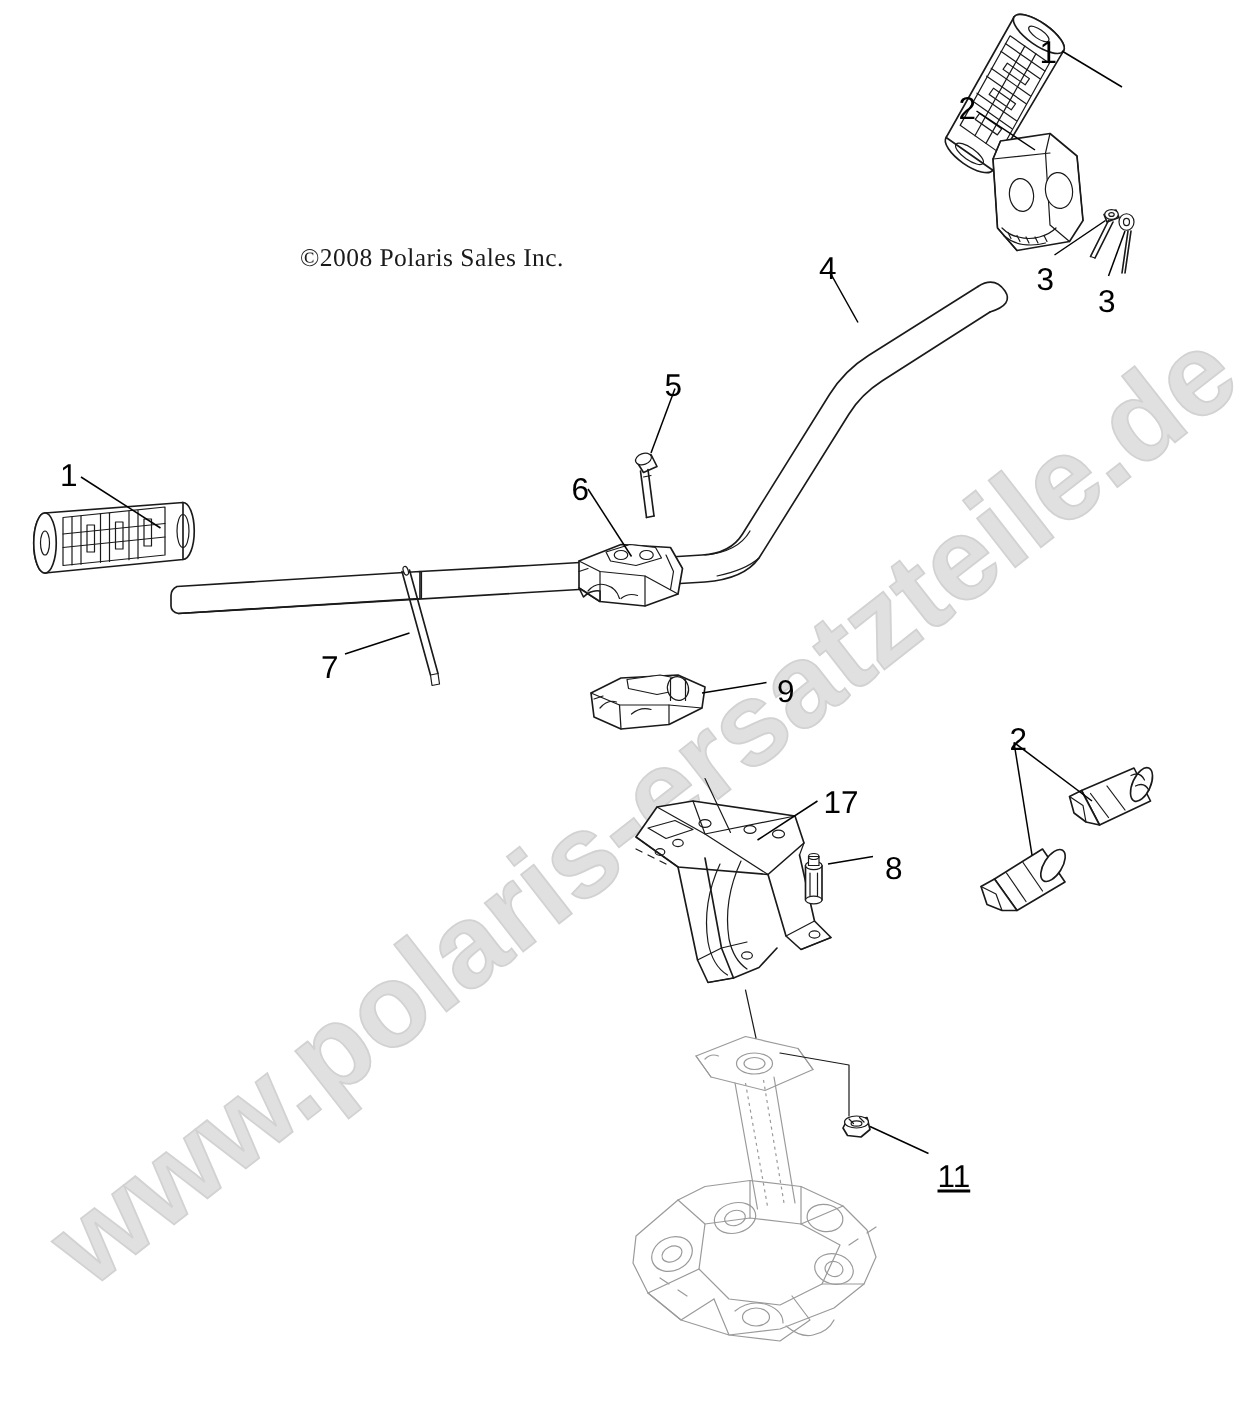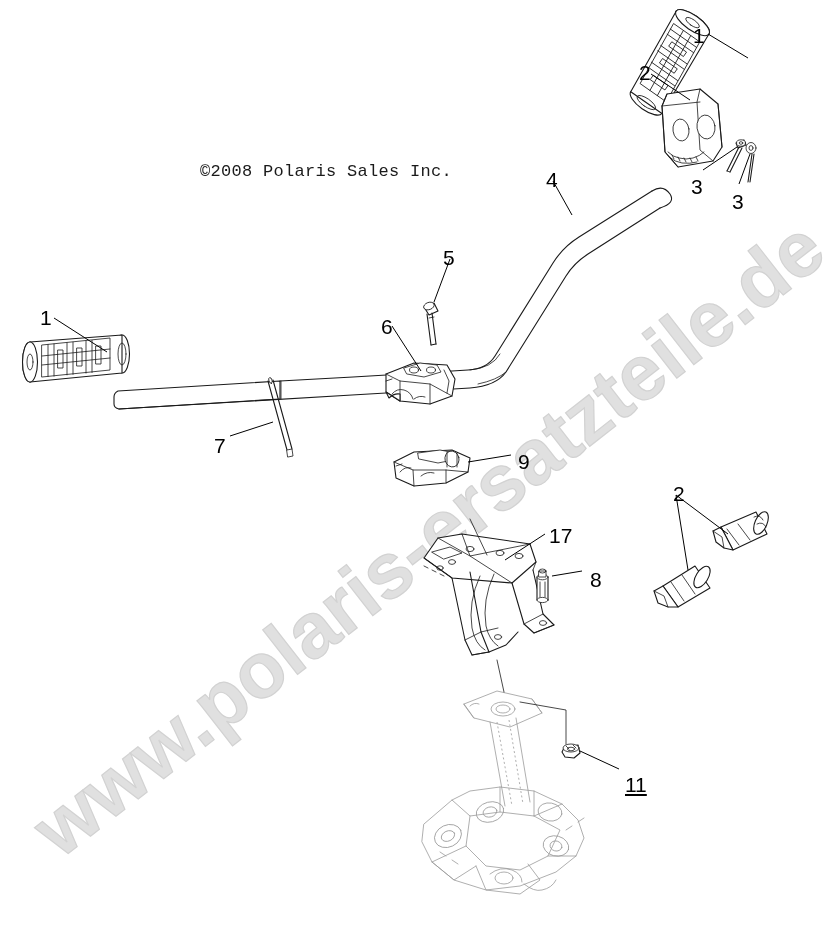--- a/index.html
+++ b/index.html
@@ -19,21 +19,21 @@
     position: absolute;
     left: 0;
     top: 0;
     width: 827px;
     height: 947px;
   }
   .copyright-text {
     position: absolute;
     left: 200px;
     top: 162px;
-    font-family: Liberation Mono, monospace;
+    font-family: Liberation Serif, serif;
     font-size: 17px;
     color: #1a1a1a;
     letter-spacing: 0.3px;
     white-space: nowrap;
   }
   .callout {
     position: absolute;
     font-family: "Liberation Sans", sans-serif;
     font-size: 21px;
     color: #000000;

